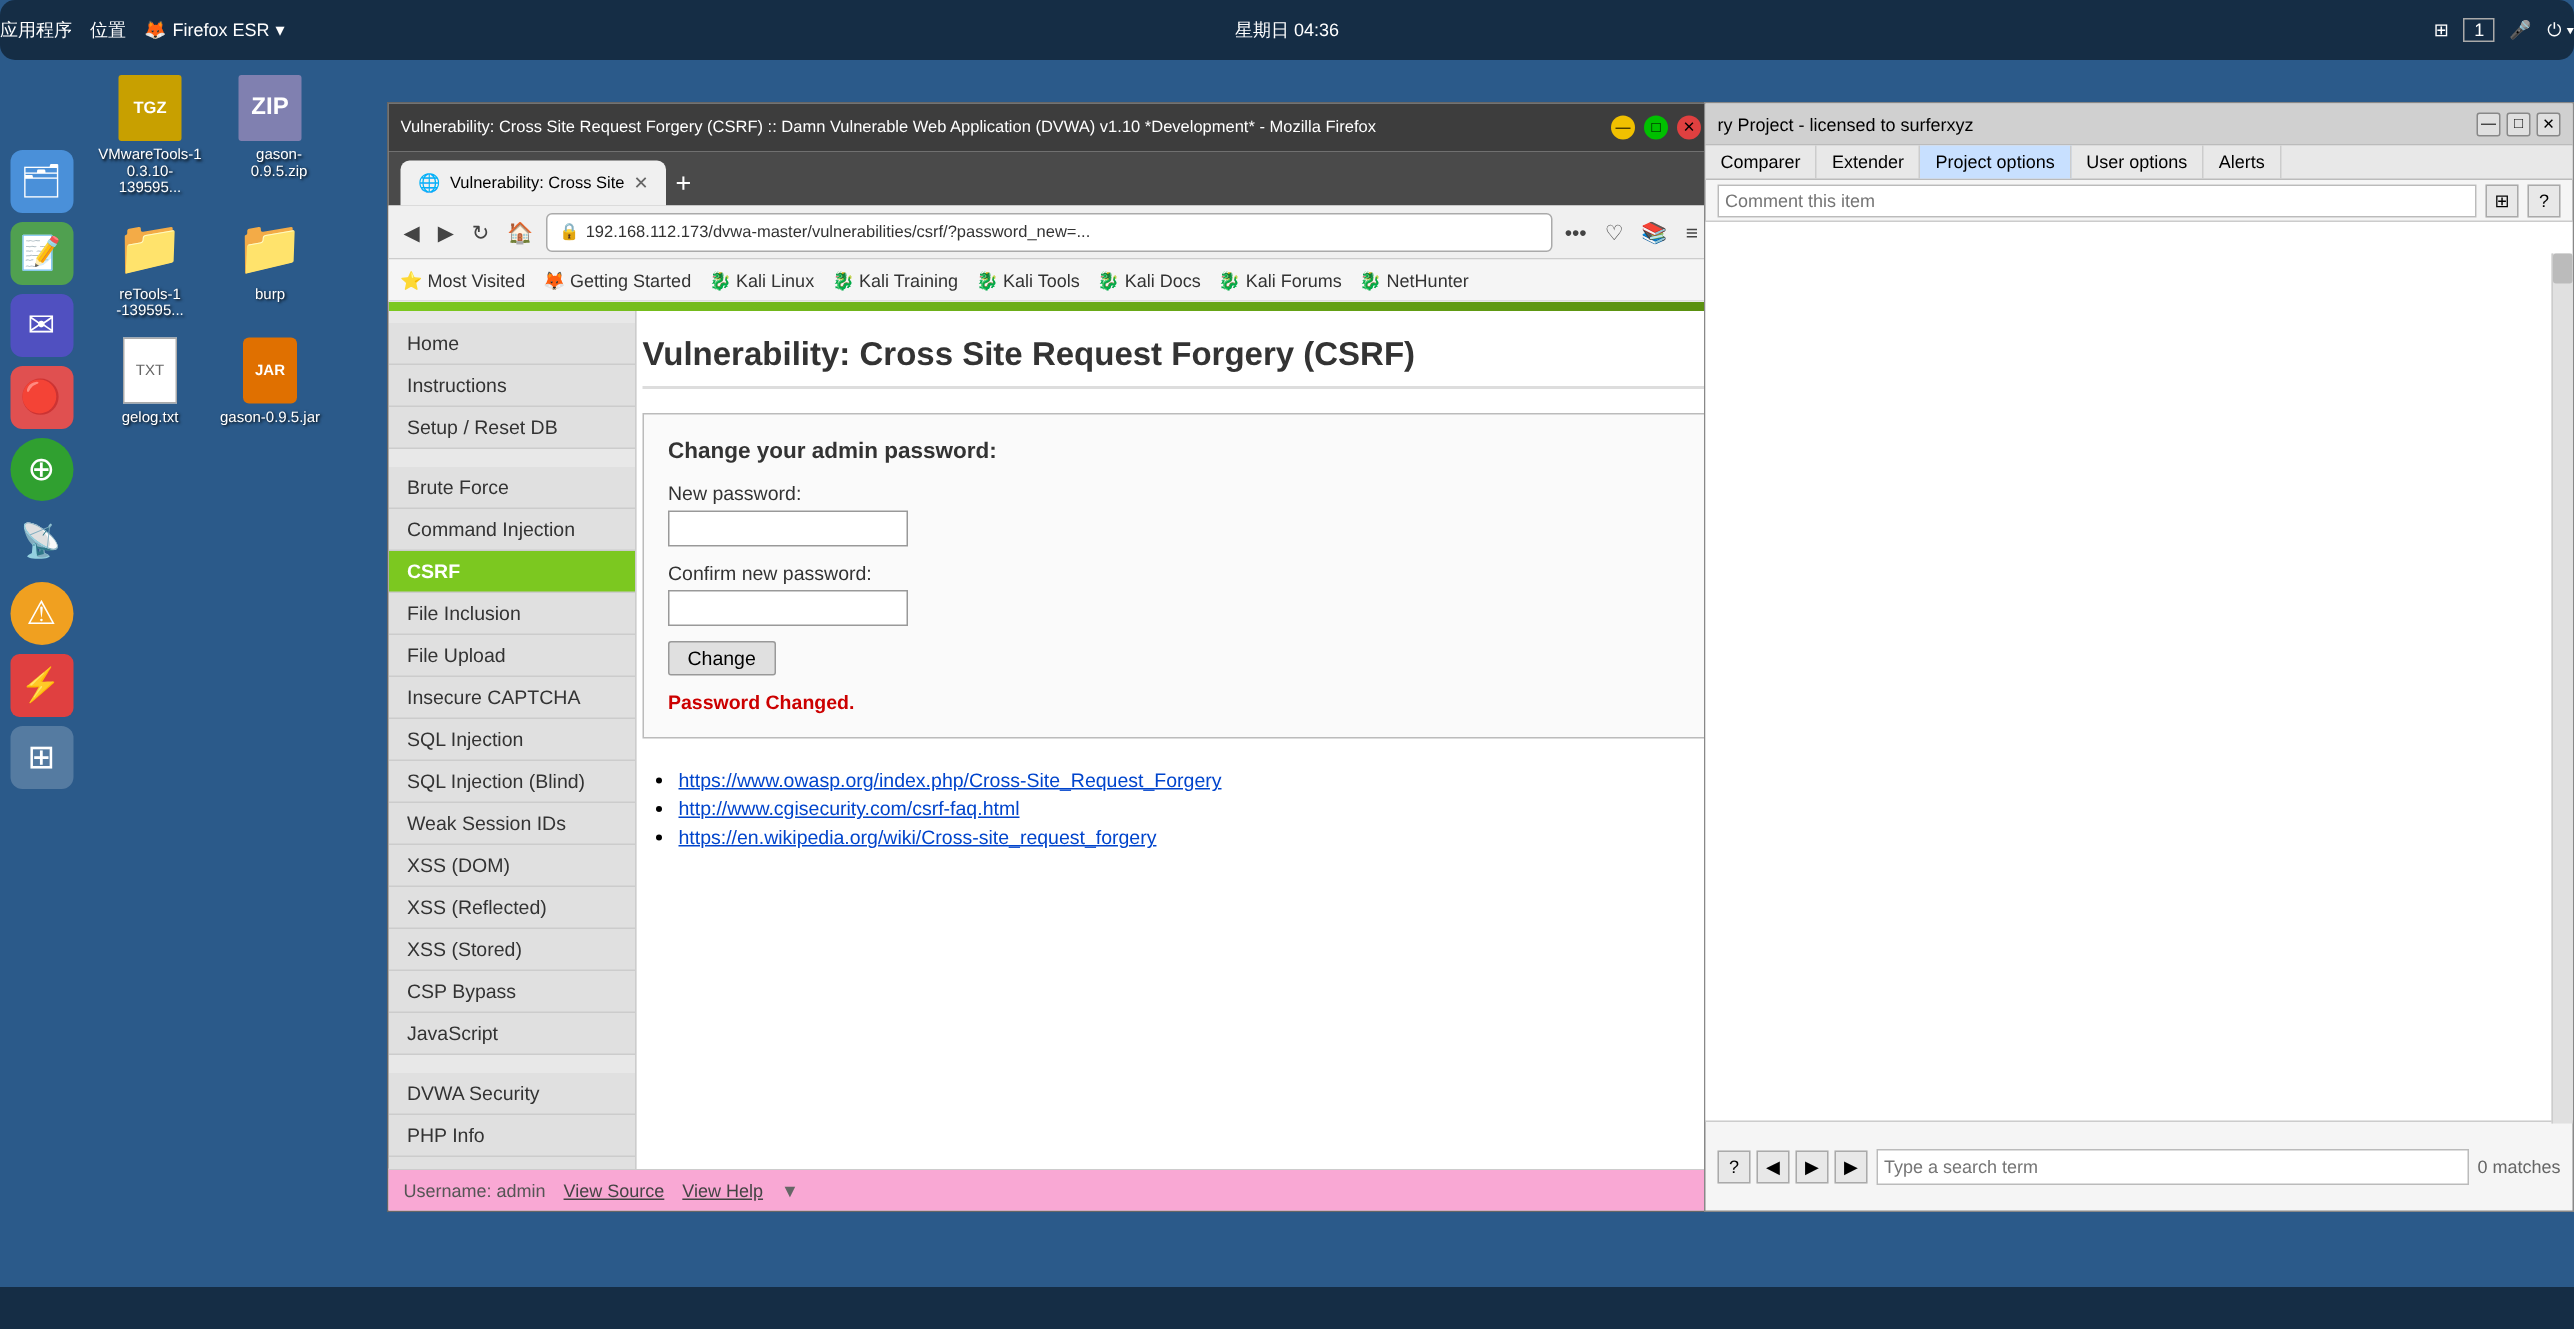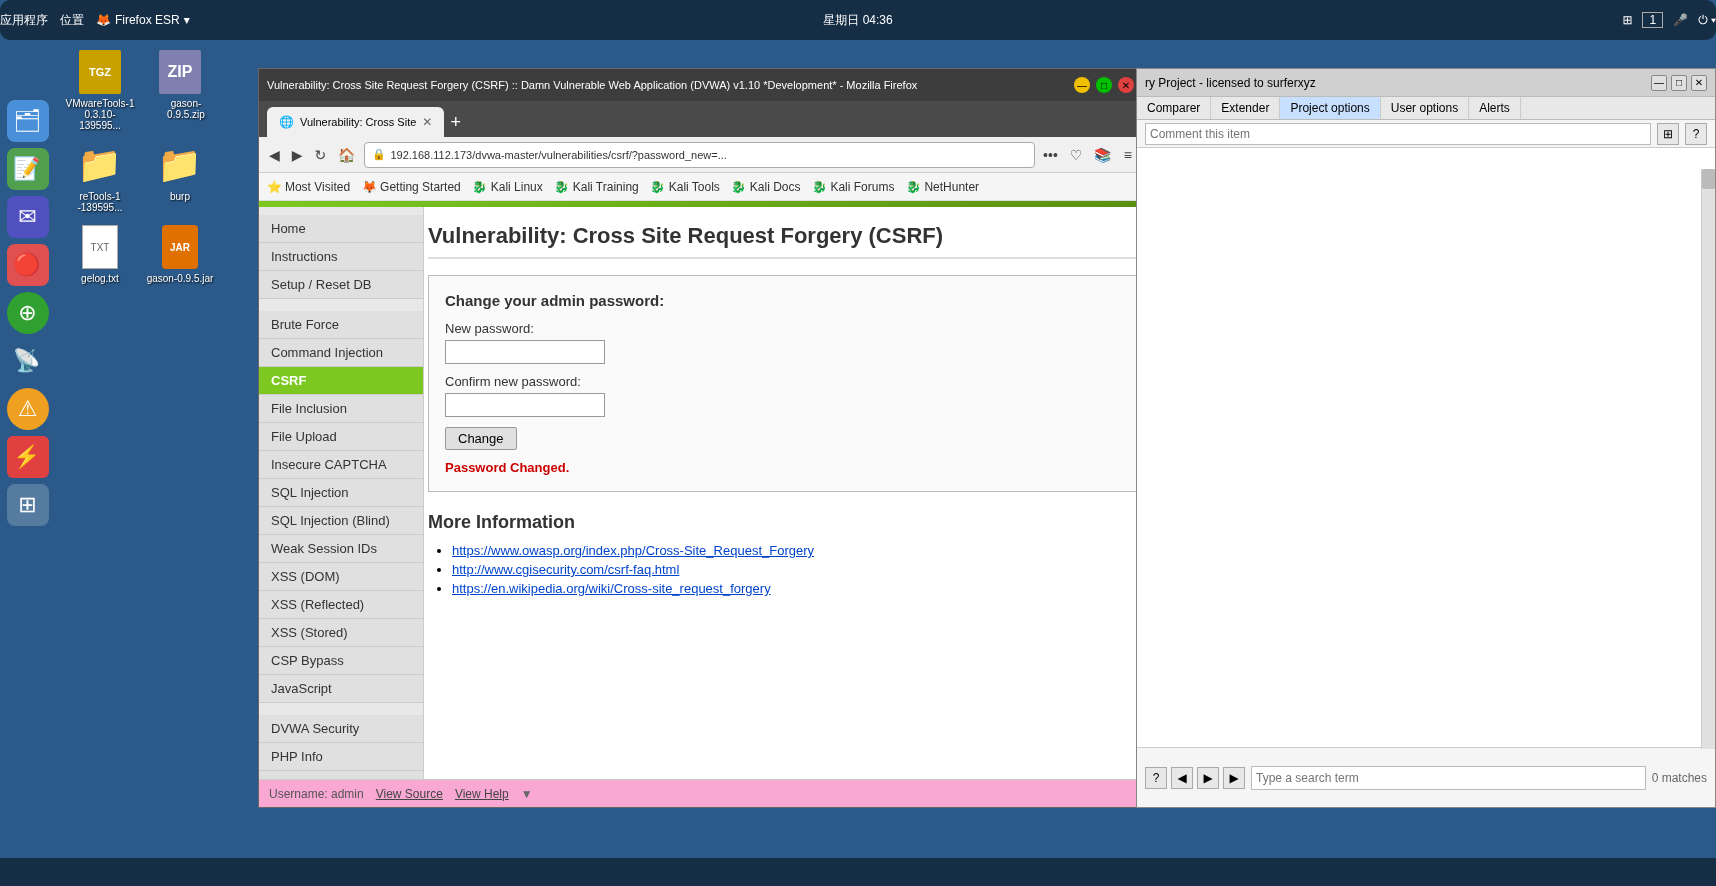--- a/index.html
+++ b/index.html
@@ -442,21 +442,20 @@
             <h3>Change your admin password:</h3>
             <label class="form-label">New password:</label>
             <input class="form-input" type="password" style="">
             <label class="form-label">Confirm new password:</label>
             <input class="form-input" type="password" style="">
             <button class="form-btn">Change</button>
             <div class="password-changed">Password Changed.</div>
           </div>
 
           <div>
-            <div class="more-info-title">More Information</div>
             <ul class="more-info-list">
               <li>
                 <a href="#">https://www.owasp.org/index.php/Cross-Site_Request_Forgery</a>
               </li>
               <li>
                 <a href="#">http://www.cgisecurity.com/csrf-faq.html</a>
               </li>
               <li>
                 <a href="#">https://en.wikipedia.org/wiki/Cross-site_request_forgery</a>
               </li>

